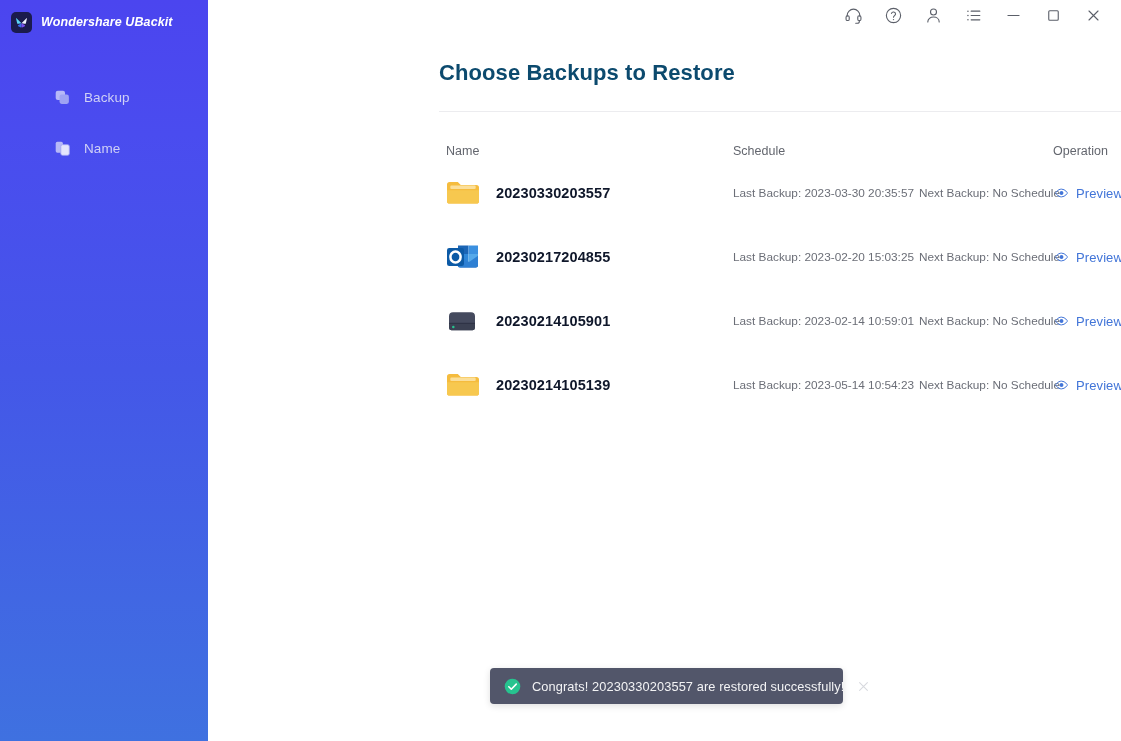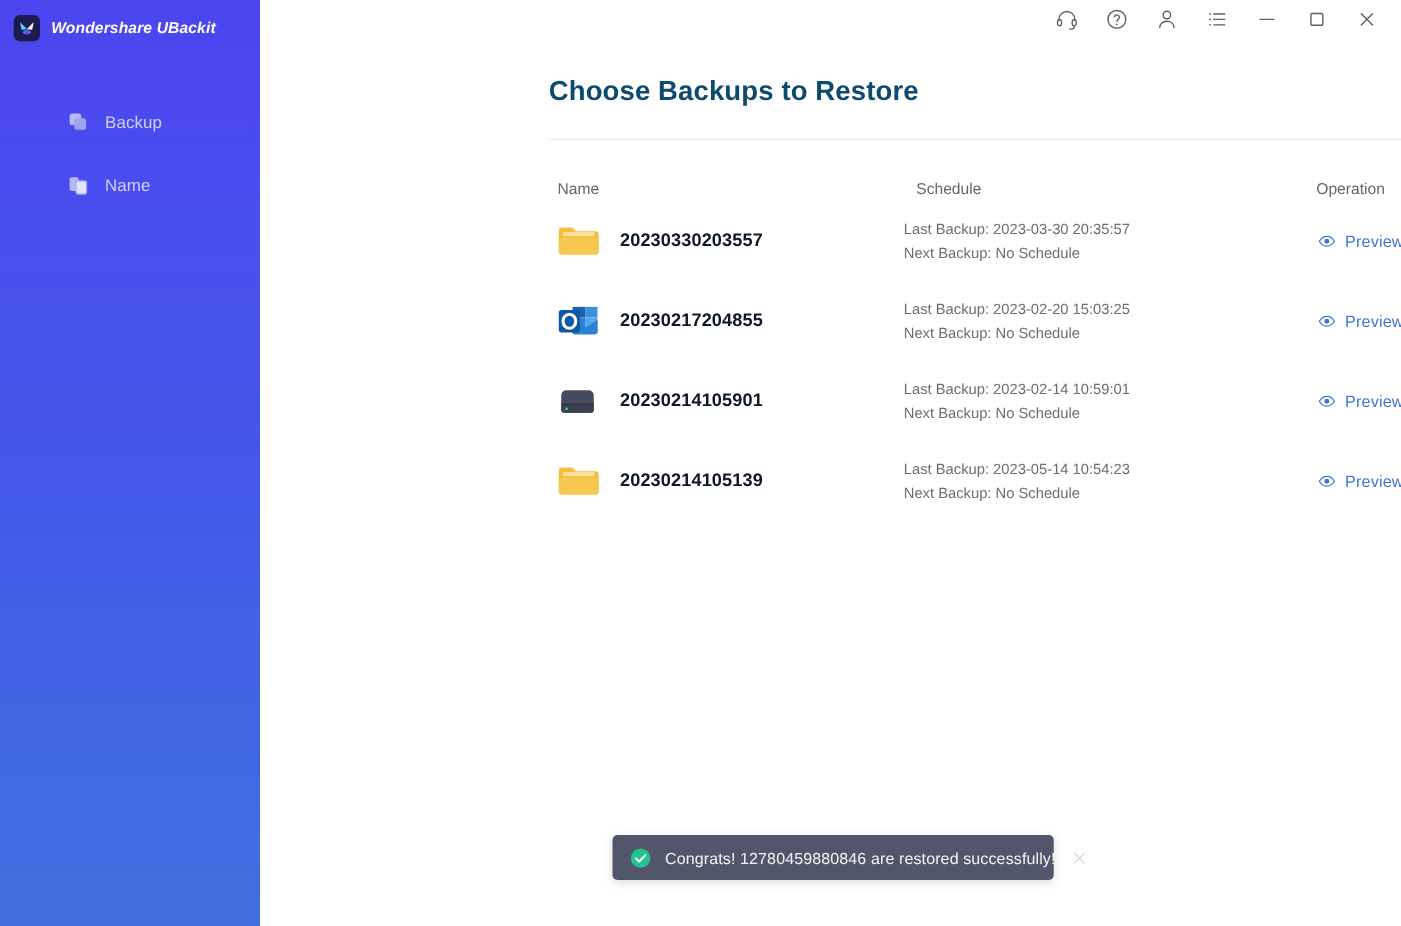--- a/index.html
+++ b/index.html
@@ -136,23 +136,23 @@
     position: absolute;
     left: 57px; top: 50%;
     transform: translateY(-50%);
     font-size: 14.5px;
     color: #0f172a;
     font-weight: bold;
     letter-spacing: .1px;
   }
   .row-sched {
     position: absolute;
-    left: 284px; top: 50%;
+    left: 294px; top: 50%;
     transform: translateY(-50%);
-    display: flex; flex-direction: column;
+    display: flex; 
     gap: 5px;
   }
   .sched-line {
     font-size: 11.8px;
     color: #6b6e77;
     white-space: nowrap;
   }
   .row-ops {
     position: absolute;
     left: 615px; top: 50%;
@@ -434,21 +434,21 @@
 
   </section>
 
   <div class="toast">
     <span class="toast-check">
       <svg width="17" height="17" viewBox="0 0 24 24">
         <circle cx="12" cy="12" r="11" fill="#27c38f"></circle>
         <path d="M6.8 12.4l3.5 3.5 7-7.3" fill="none" stroke="#ffffff" stroke-width="2.2" stroke-linecap="round" stroke-linejoin="round"></path>
       </svg>
     </span>
-    <span class="toast-text">Congrats! 12780459880846 are restored successfully!</span>
+    <span class="toast-text">Congrats! 20230330203557 are restored successfully!</span>
     <span class="toast-close">
       <svg width="17" height="17" viewBox="0 0 24 24" fill="none" stroke="currentColor" stroke-width="1.5" stroke-linecap="round">
         <path d="M6.5 6.5l11 11M17.5 6.5l-11 11"></path>
       </svg>
     </span>
   </div>
 
 </div>
 
 </body></html>

